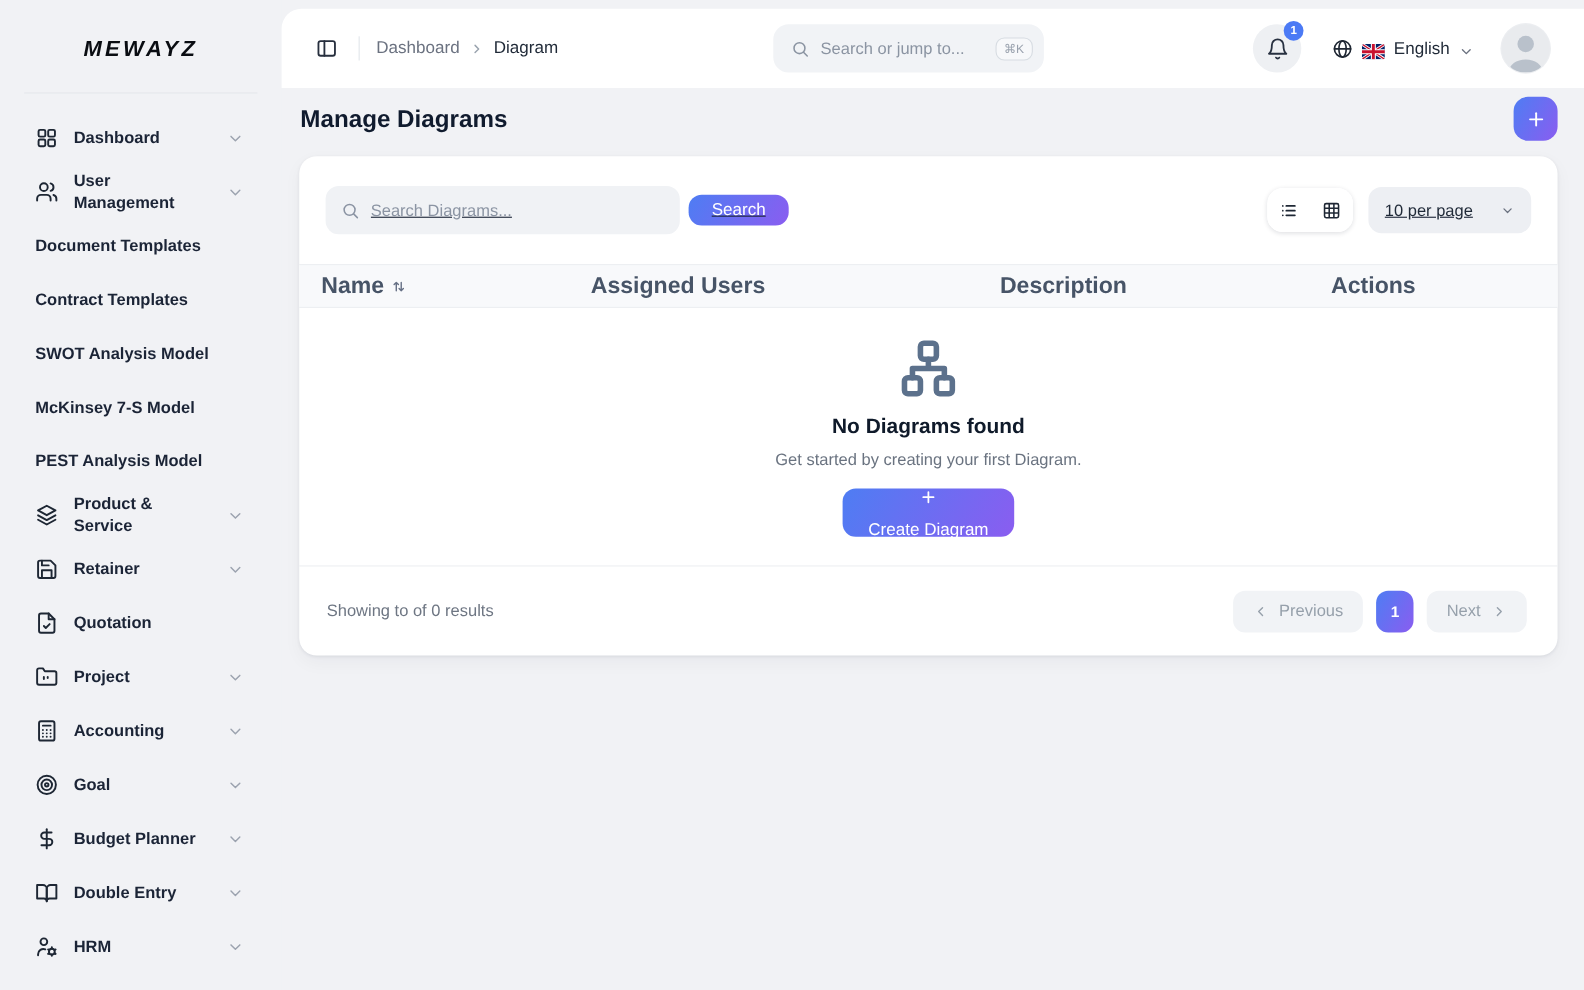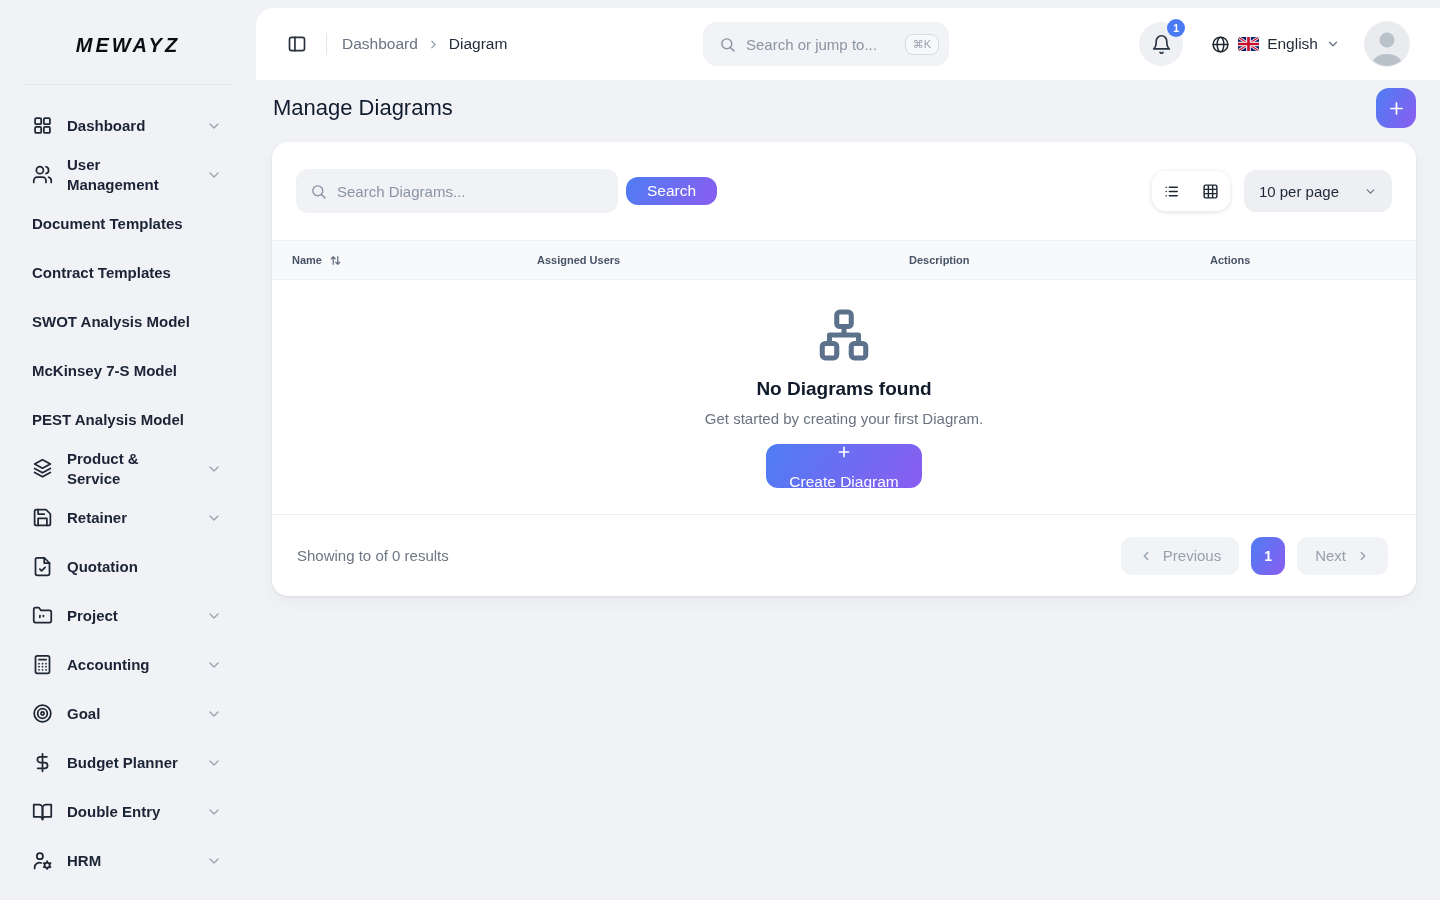--- a/index.html
+++ b/index.html
@@ -37,61 +37,61 @@
     font-size:15px; color:#374151; font-family:inherit; }
   .top-search input::placeholder { color:#8b94a2; }
   .kbd { font-size:11px; color:#9aa2ae; border:1px solid #d7dce2; background:#f7f8fa;
     border-radius:8px; padding:3px 7px; white-space:nowrap; }
   .nav-right { margin-left:auto; display:flex; align-items:center; }
   .bell-btn { position:relative; width:44px; height:44px; border-radius:50%; background:#eef0f3;
     display:flex; align-items:center; justify-content:center; color:#283141; cursor:pointer; }
   .bell-badge { position:absolute; top:-3px; right:-2px; min-width:18px; height:18px; border-radius:50%;
     background:#4b7af5; color:#fff; font-size:10.5px; font-weight:700;
     display:flex; align-items:center; justify-content:center; }
-  .lang { display:flex; align-items:center; gap:8px; margin-left:28px; cursor:pointer; }
+  .lang { display:flex; align-items:flex-end; gap:8px; margin-left:28px; cursor:pointer; }
   .lang .globe { color:#1f2733; }
   .flag { border-radius:2.5px; overflow:hidden; width:21px; height:14px; }
   .lang .lang-lbl { font-size:15.5px; color:#1f2937; }
   .lang .chev { color:#6b7280; }
   .avatar { width:44px; height:44px; border-radius:50%; background:#e9ebee; margin-left:25px;
     overflow:hidden; display:flex; align-items:flex-end; justify-content:center; cursor:pointer;
     box-shadow:0 0 0 1px #eceef1; }
 
   .page-head { height:44px; margin-top:6px; padding:0 24px 0 17px;
     display:flex; align-items:center; justify-content:space-between; }
-  .page-title { font-size:22px; font-weight:400; color:#101b2e; }
+  .page-title { font-size:22px; font-weight:700; color:#101b2e; }
   .grad { background:linear-gradient(120deg,#4e7df3 0%,#8a5df0 100%); color:#fff; }
   .add-btn { width:40px; height:40px; border-radius:13px; border:none; cursor:pointer;
     display:flex; align-items:center; justify-content:center; }
 
   
   .card { margin:12px 24px 0 16px; height:454px; background:#ffffff; border-radius:16px;
     box-shadow:0 1px 3px rgba(16,24,40,.07), 0 6px 16px rgba(16,24,40,.04);
     display:flex; flex-direction:column; }
-  .toolbar { padding:27px 24px; display:flex; align-items:center; }
+  .toolbar { padding:27px 24px; display:flex; align-items:center;text-decoration:underline; }
   .tb-search { width:322px; height:44px; background:#f0f2f5; border-radius:12px;
     display:flex; align-items:center; gap:10px; padding:0 14px; }
   .tb-search input { border:none; outline:none; background:transparent; flex:1; min-width:0;
     font-size:15px; color:#374151; font-family:inherit; }
   .tb-search input::placeholder { color:#8b94a3; }
   .search-btn { margin-left:8px; height:28px; padding:0 21px; border:none; border-radius:12px;
     font-size:15.5px; font-family:inherit; cursor:pointer; }
   .view-toggle { margin-left:auto; background:#fff; border-radius:14px; overflow:hidden;
     box-shadow:0 1px 5px rgba(16,24,40,.14); display:flex; }
   .vt-btn { width:39px; height:40px; border:none; background:#fff; color:#1e2734;
     display:flex; align-items:center; justify-content:center; cursor:pointer; }
   .vt-btn.active { border-radius:14px; }
   .per-page { margin-left:14px; height:42px; padding:0 15px; background:#edeff3; border:none;
     border-radius:12px; display:flex; align-items:center; gap:25px; font-size:15px; color:#1f2937;
     font-family:inherit; cursor:pointer; }
   .per-page .chev { color:#6b7280; }
 
   .thead { height:40px; background:#f8f9fb; border-top:1px solid #edeff2; border-bottom:1px solid #edeff2;
     display:grid; grid-template-columns:245px 372px 301px 1fr; align-items:center; padding-left:20px; }
-  .th { font-size:11px; font-weight:700; color:#475467; display:flex; align-items:center; gap:6px; }
+  .th { font-size:21px; font-weight:700; color:#475467; display:flex; align-items:center; gap:6px; }
   .sort-ic { color:#667085; cursor:pointer; }
 
   .empty { flex:1; display:flex; flex-direction:column; align-items:center; padding-top:26px; }
   .empty-ico { color:#5c718c; }
   .empty-title { margin-top:14px; font-size:19px; font-weight:800; color:#0f1a2a; }
   .empty-sub { margin-top:10px; font-size:15px; color:#6a7380; }
   .cta-btn { margin-top:17px; height:44px; padding:0 23px; border:none; border-radius:12px;
     display:flex; align-items:center; gap:13px; font-size:15.5px; font-family:inherit; cursor:pointer;flex-direction:column; }
 
   .card-foot { height:82px; border-top:1px solid #edeff2; display:flex; align-items:center;

